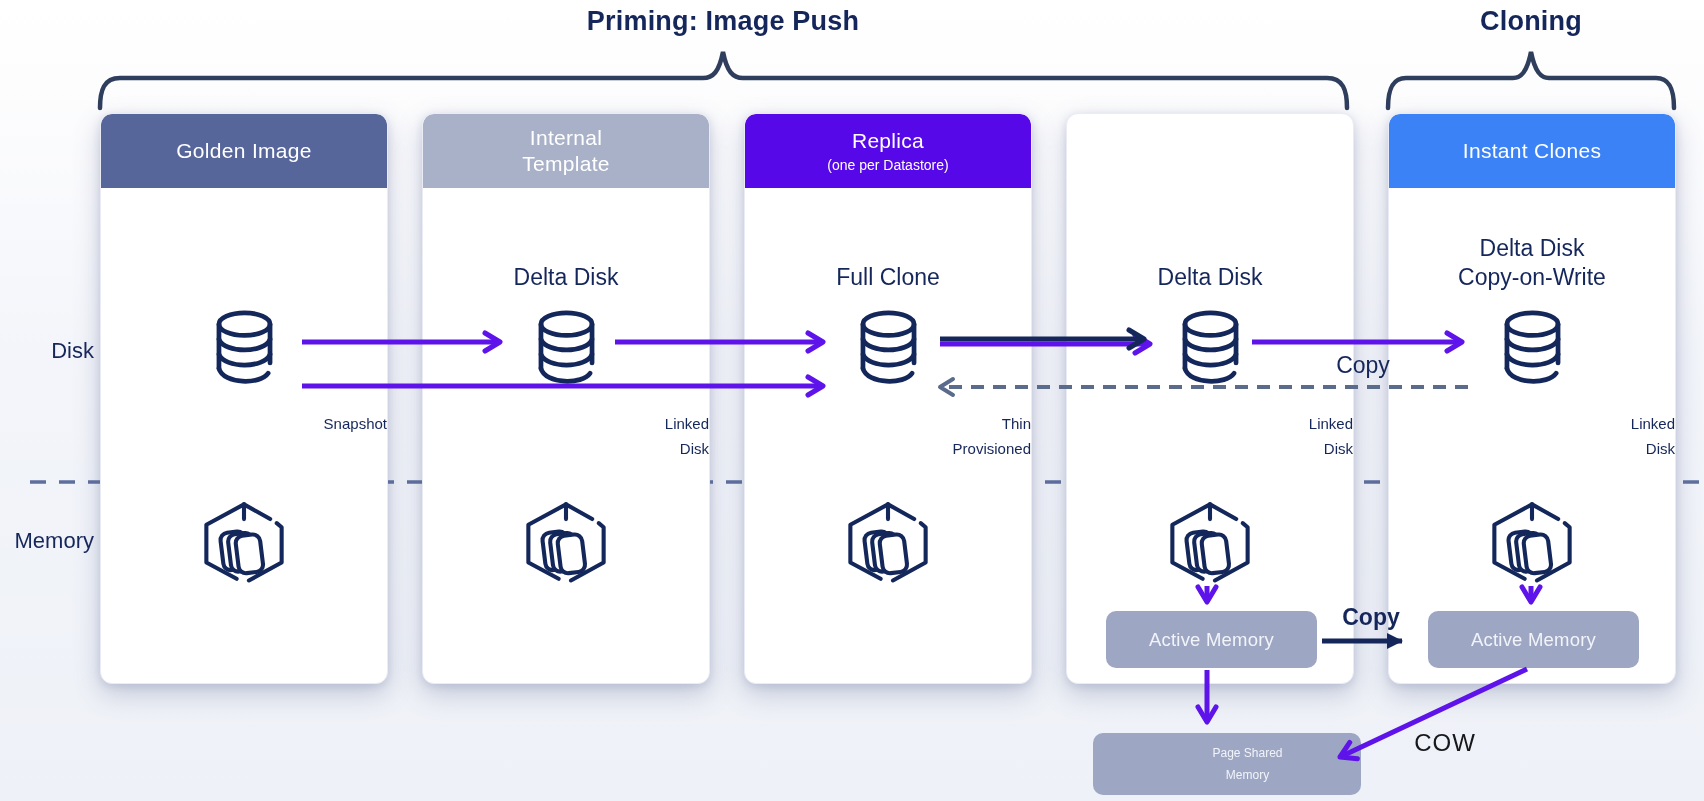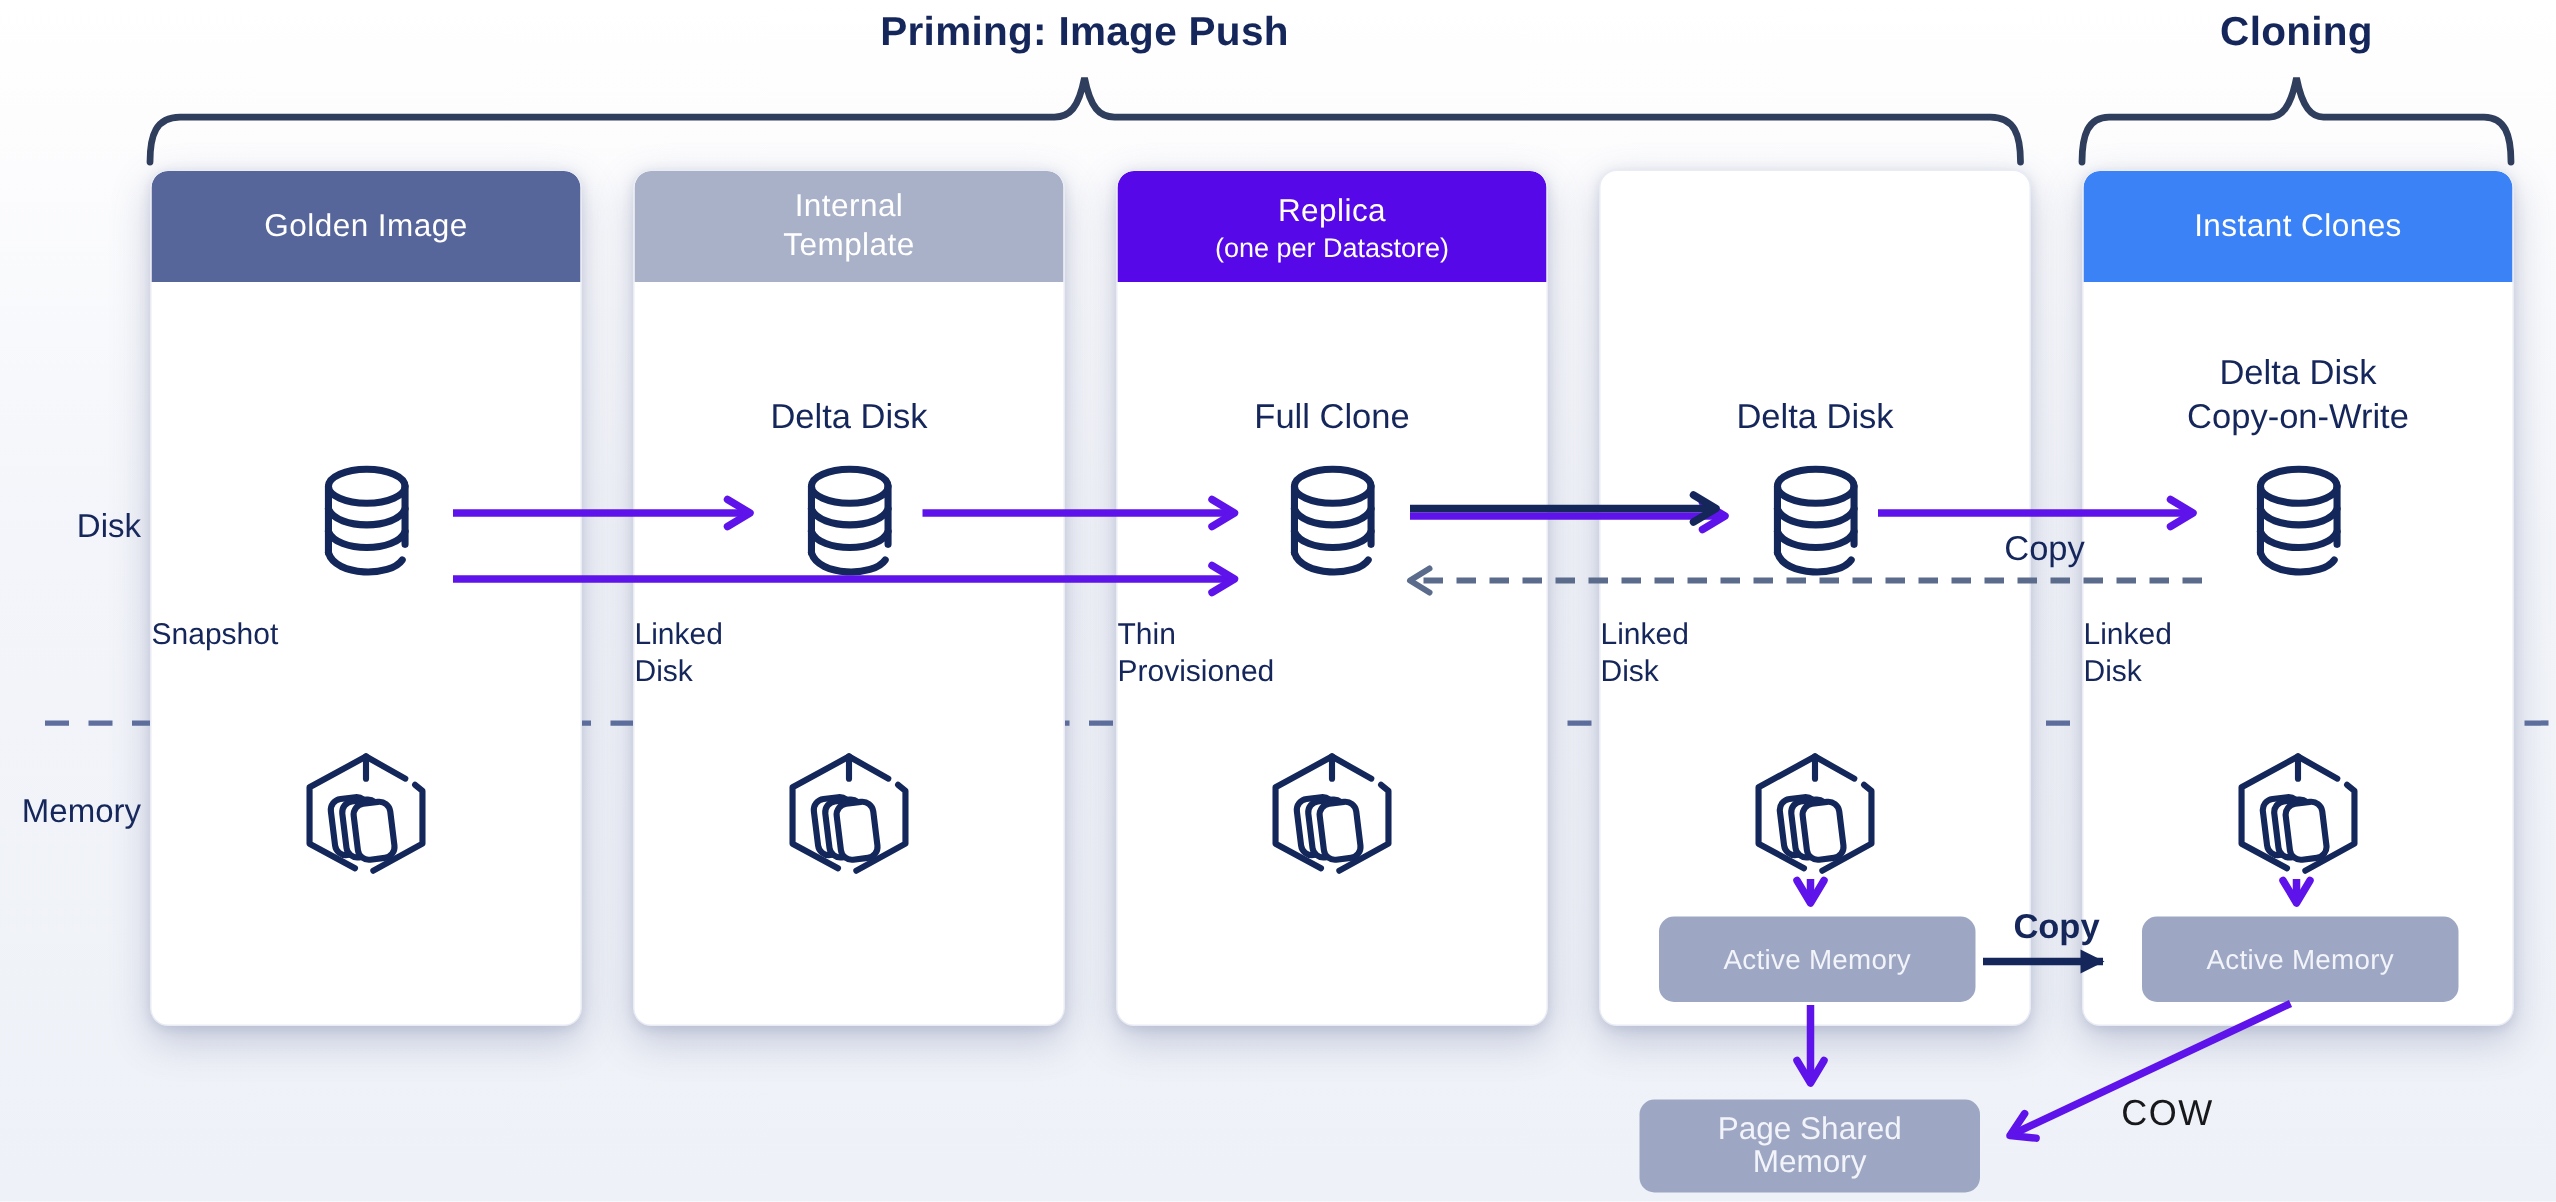--- a/index.html
+++ b/index.html
@@ -30,47 +30,47 @@
     box-shadow:0 10px 26px rgba(92,104,148,.30), 0 2px 8px rgba(92,104,148,.18);
     overflow:hidden;
   }
   .card.c1{left:100px}.card.c2{left:422px}.card.c3{left:744px}.card.c4{left:1066px}.card.c5{left:1388px}
   .card-header{
     position:absolute;left:0;top:0;width:100%;height:74px;border-radius:11px 11px 0 0;
     display:flex;flex-direction:column;align-items:center;justify-content:center;
     color:#ffffff;text-align:center;
   }
   .card-header .h-main{font-size:21px;line-height:26px;letter-spacing:.3px;white-space:pre-line;}
-  .card-header .h-sub{font-size:18px;line-height:20px;margin-top:1px;}
+  .card-header .h-sub{font-size:14px;line-height:20px;margin-top:1px;}
   .card-header .h-sub:empty{display:none;}
 
   .disk-title{
     position:absolute;left:0;top:112px;width:100%;height:66px;
     display:flex;flex-direction:column;justify-content:flex-end;align-items:center;
     font-size:23px;line-height:29px;color:var(--navy);text-align:center;white-space:pre-line;
   }
   .disk-icon{position:absolute;top:195px;left:50%;margin-left:-33px;}
   .disk-label{
     position:absolute;left:0;top:297px;width:100%;
-    font-size:20px;line-height:25px;color:var(--navy);text-align:left;white-space:pre-line;
+    font-size:15px;line-height:25px;color:var(--navy);text-align:right;white-space:pre-line;
   }
   .memory-icon{position:absolute;top:385px;left:50%;margin-left:-45px;}
   .memory-box{
     position:absolute;left:39px;top:497px;width:211px;height:57px;border-radius:10px;
     background:var(--memory-box-bg,#9DA7C3);
     display:flex;align-items:center;justify-content:center;
     color:#f2f4fa;font-size:18.5px;letter-spacing:.2px;
   }
 
   
   .shared-box{
     position:absolute;left:1093px;top:733px;width:227px;height:62px;border-radius:10px;
     background:var(--memory-box-bg,#9DA7C3);z-index:1;
     display:flex;align-items:center;justify-content:center;text-align:center;
-    color:#f2f4fa;font-size:21px;line-height:22px;white-space:pre-line;
+    color:#f2f4fa;font-size:12px;line-height:22px;white-space:pre-line;padding-left:41px;
   }
 
   
   .copy-disk{position:absolute;left:1313px;top:352px;width:100px;text-align:center;font-size:23px;color:var(--navy);z-index:3;}
   .copy-memory{position:absolute;left:1321px;top:604px;width:100px;text-align:center;font-size:23px;font-weight:600;color:var(--navy);z-index:3;}
   .cow-label{position:absolute;left:1390px;top:729px;width:110px;text-align:center;font-size:24px;color:var(--cow-text,#17181C);letter-spacing:1px;z-index:3;}
 
   
   .st-purple{stroke:var(--arrow-purple,#5E13EA);}
   .st-navy{stroke:var(--navy,#15265B);}

